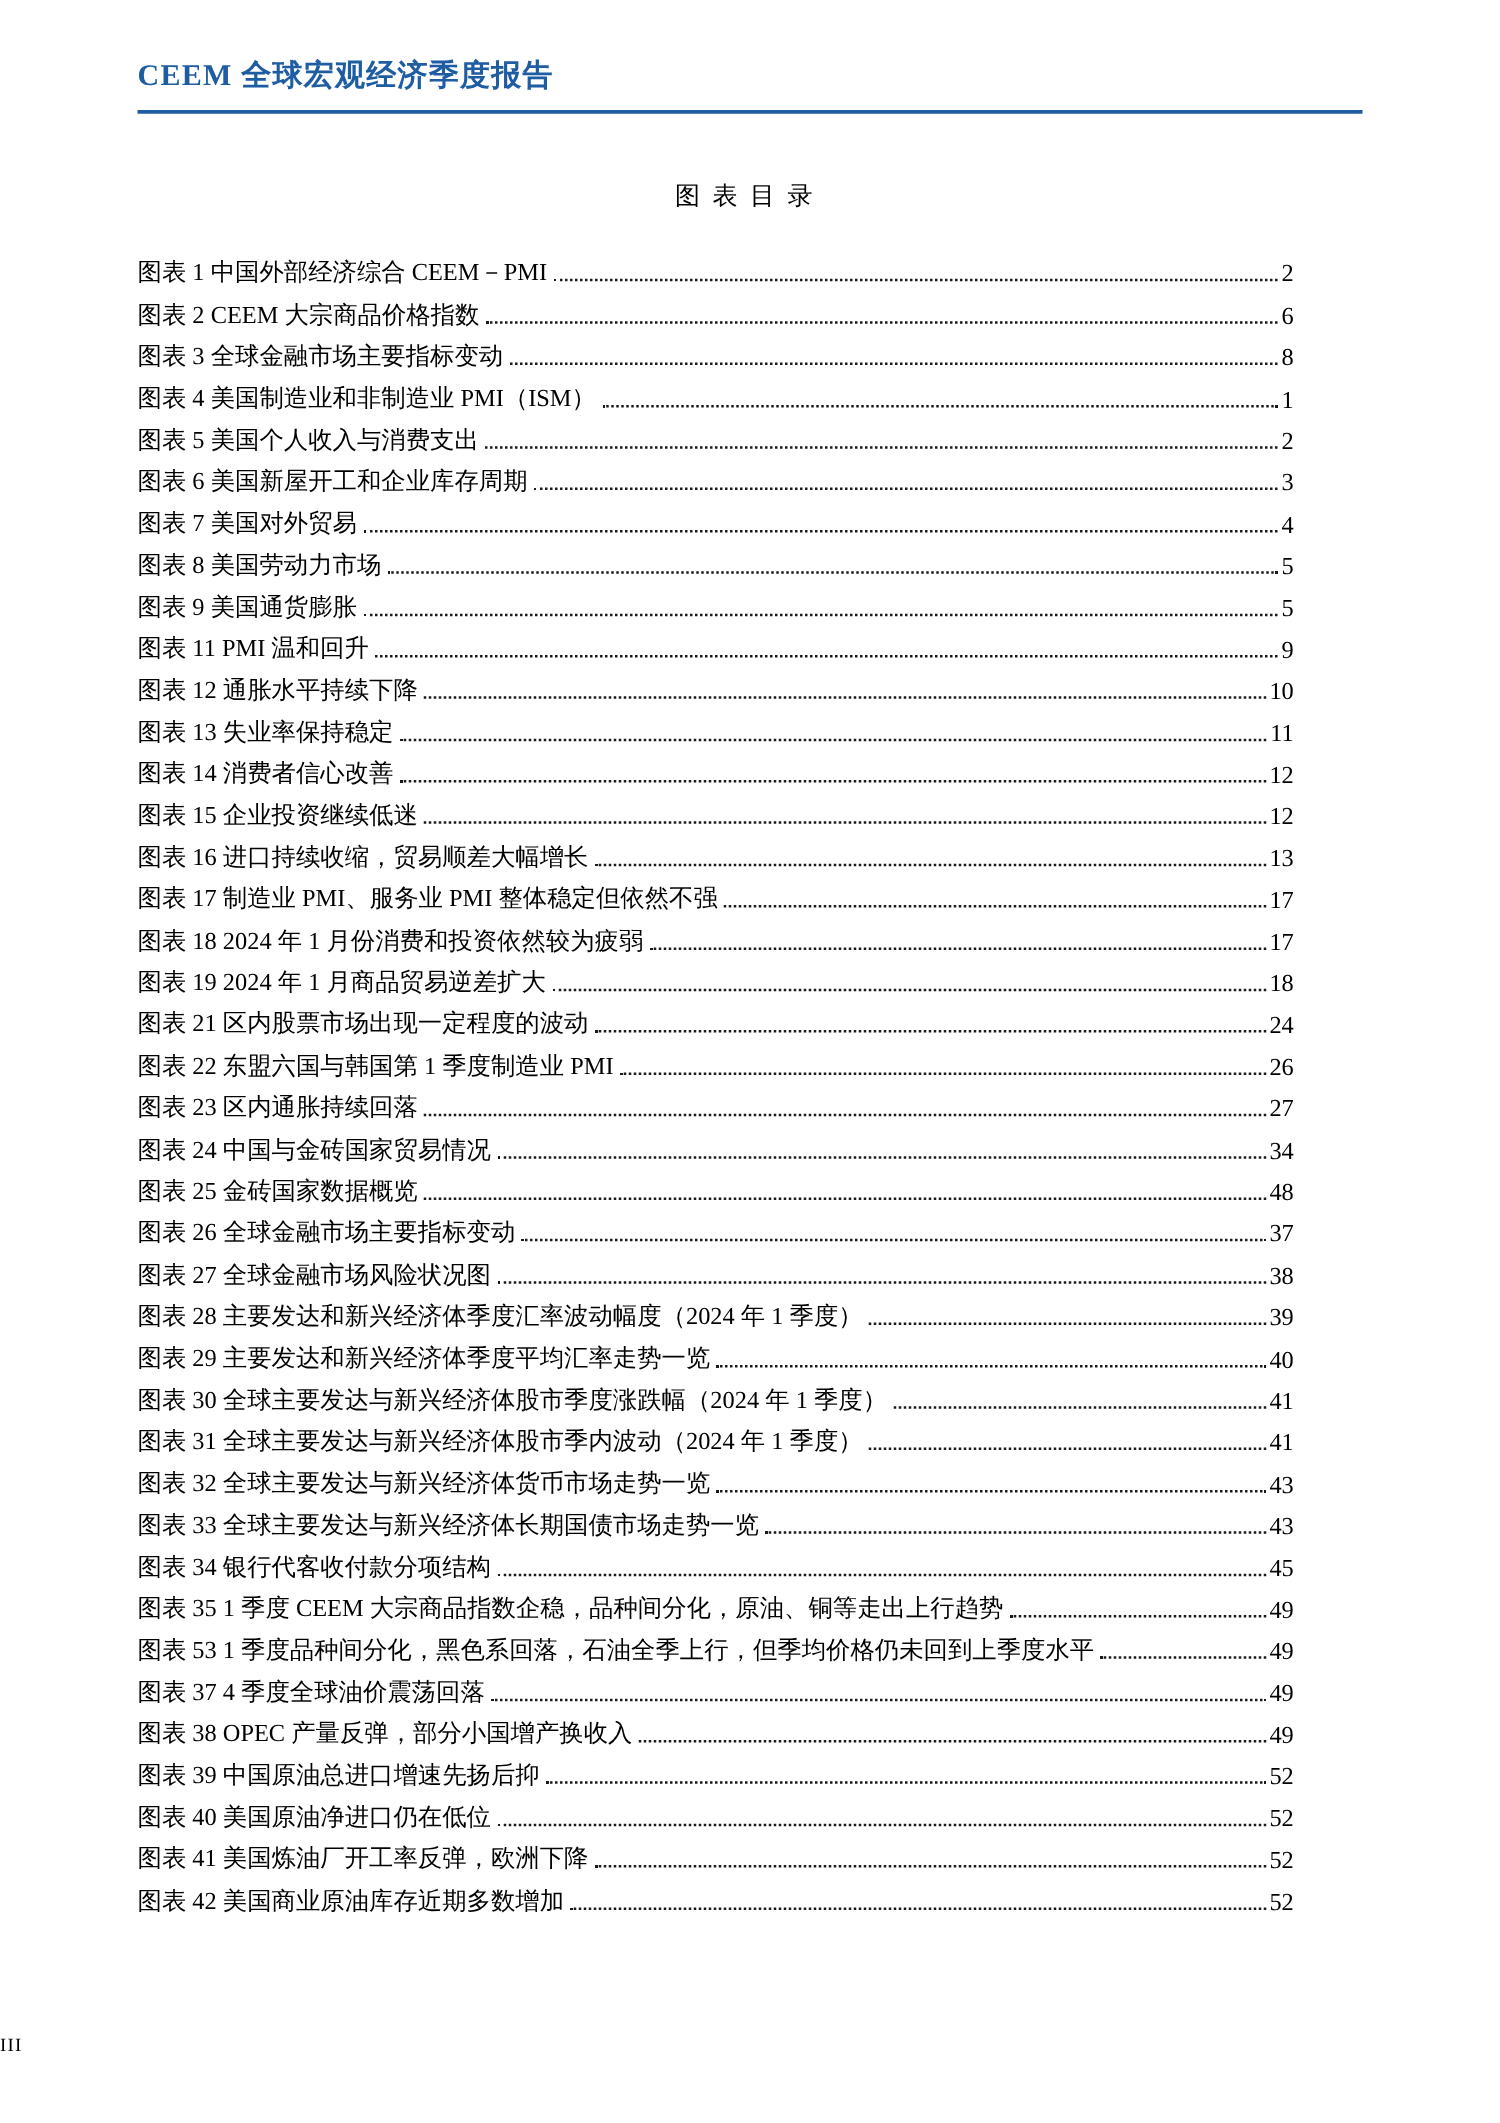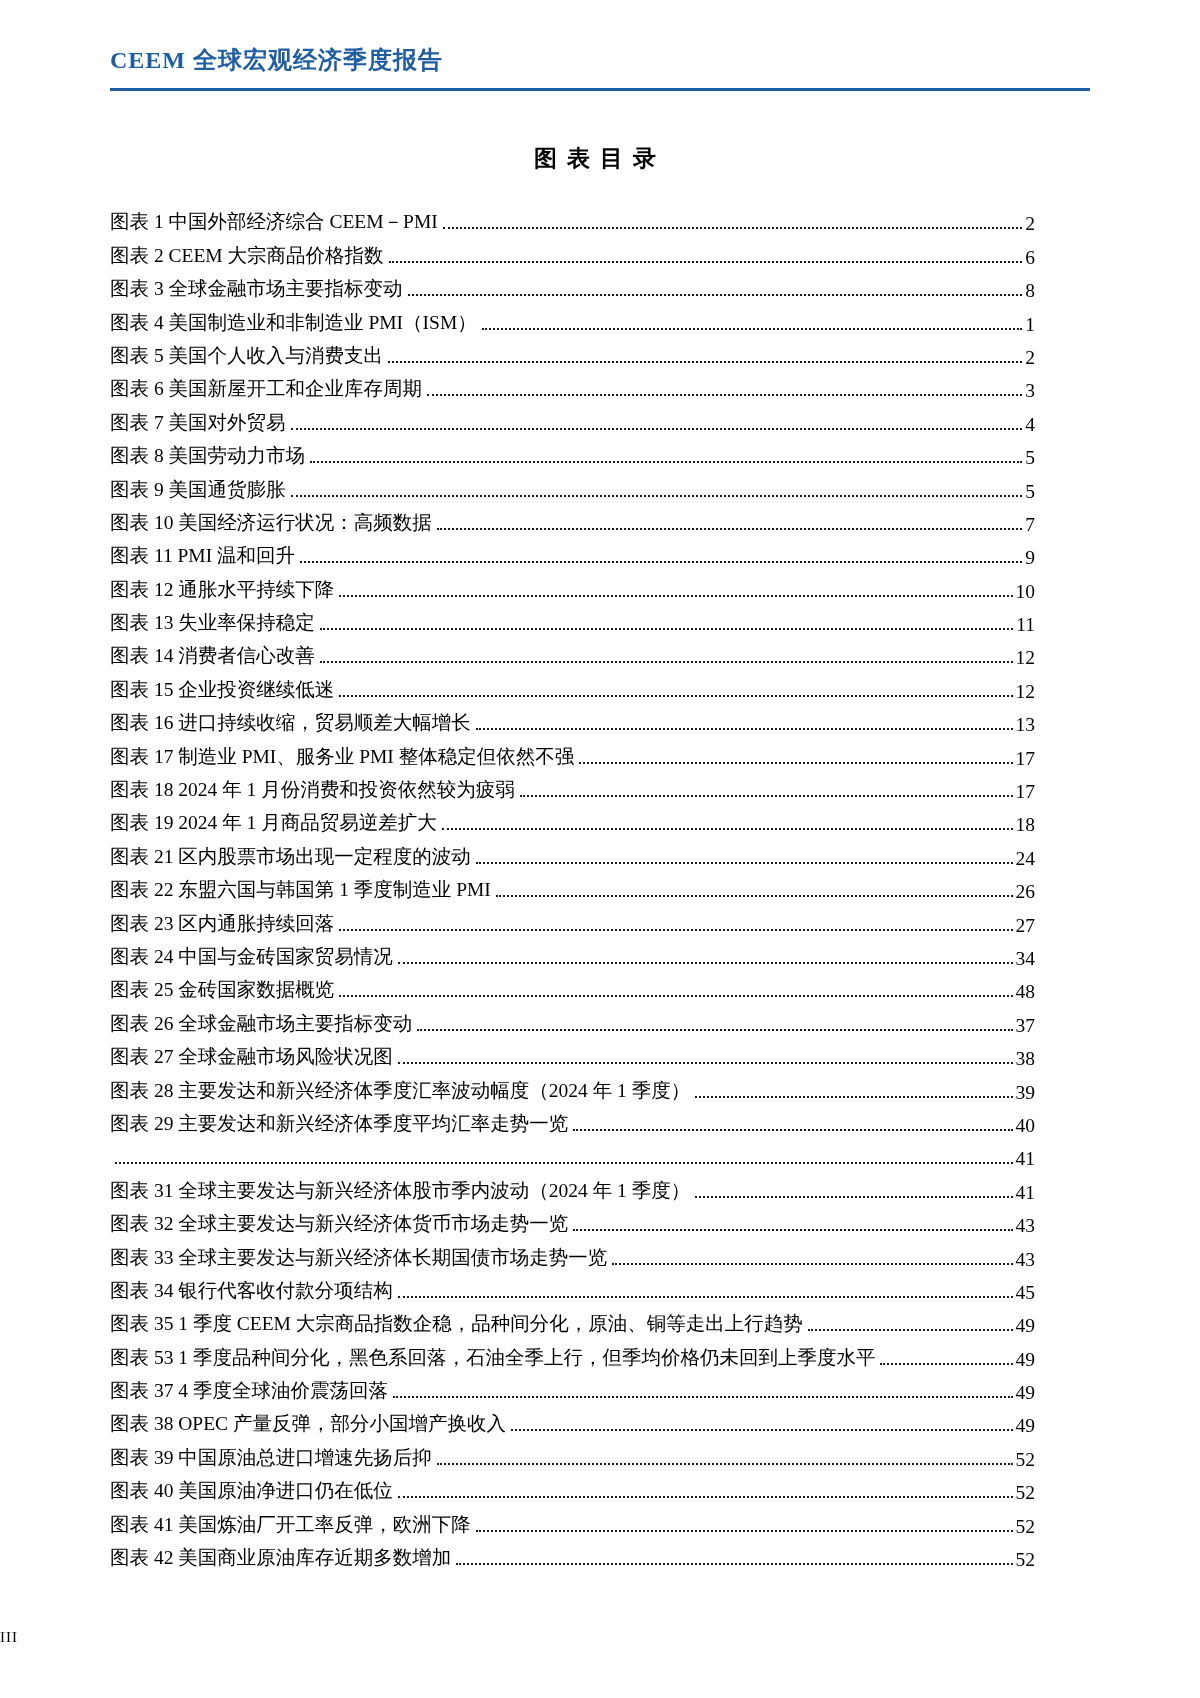--- a/index.html
+++ b/index.html
@@ -30,22 +30,22 @@
     padding-bottom: 12px;
   }
   .report-header .header-title {
     color: var(--accent);
     font-weight: bold;
     font-size: 24px;
     letter-spacing: 1px;
   }
   .doc-title {
     text-align: center;
-    font-weight: bold;
-    font-size: 23px;
+    font-weight: normal;
+    font-size: 20px;
     letter-spacing: 10px;
     margin-top: 52px;
   }
   .toc {
     margin-top: 28px;
     margin-right: 55px;
     text-align: right;
   }
   .toc-row {
     display: flex;
@@ -139,25 +139,20 @@
     <span class="toc-leader"></span>
     <span class="toc-page">5</span>
   </div>
 
   <div class="toc-row">
     <span class="toc-label">图表 9 美国通货膨胀</span>
     <span class="toc-leader"></span>
     <span class="toc-page">5</span>
   </div>
 
-  <div class="toc-row">
-    <span class="toc-label">图表 10 美国经济运行状况：高频数据</span>
-    <span class="toc-leader"></span>
-    <span class="toc-page">7</span>
-  </div>
 
   <div class="toc-row">
     <span class="toc-label">图表 11 PMI 温和回升</span>
     <span class="toc-leader"></span>
     <span class="toc-page">9</span>
   </div>
 
   <div class="toc-row">
     <span class="toc-label">图表 12 通胀水平持续下降</span>
     <span class="toc-leader"></span>
@@ -255,20 +250,21 @@
     <span class="toc-page">39</span>
   </div>
 
   <div class="toc-row">
     <span class="toc-label">图表 29 主要发达和新兴经济体季度平均汇率走势一览</span>
     <span class="toc-leader"></span>
     <span class="toc-page">40</span>
   </div>
 
   <div class="toc-row">
+    <span class="toc-label">图表 30 全球主要发达与新兴经济体股市季度涨跌幅（2024 年 1 季度）</span>
     <span class="toc-leader"></span>
     <span class="toc-page">41</span>
   </div>
 
   <div class="toc-row">
     <span class="toc-label">图表 31 全球主要发达与新兴经济体股市季内波动（2024 年 1 季度）</span>
     <span class="toc-leader"></span>
     <span class="toc-page">41</span>
   </div>
 

